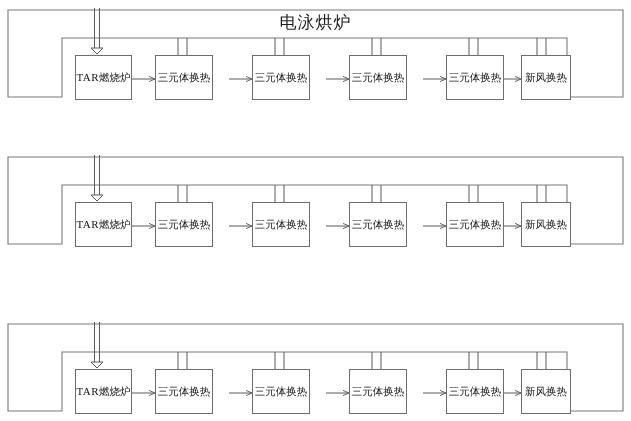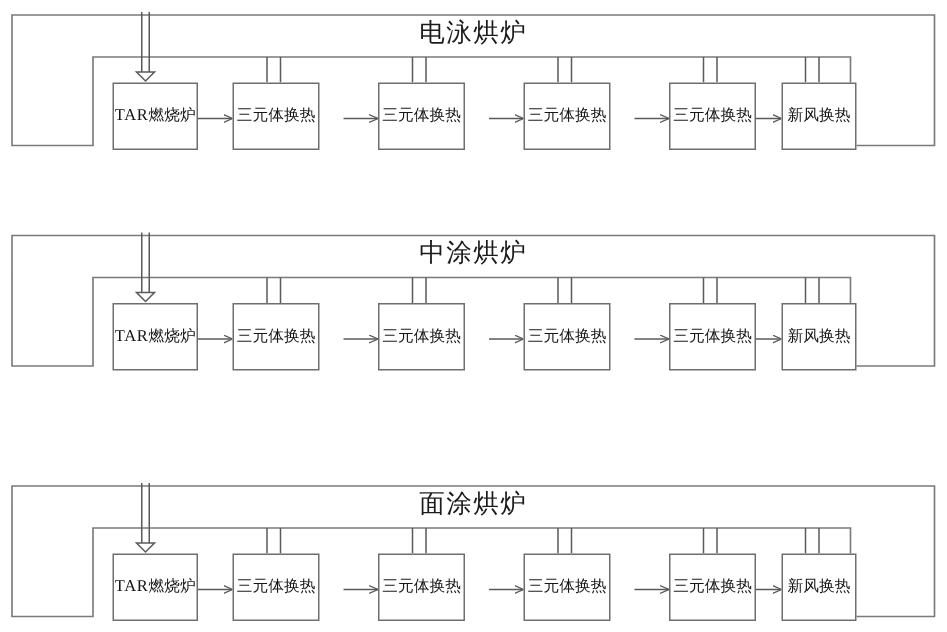--- a/index.html
+++ b/index.html
@@ -166,21 +166,20 @@
 
       <g stroke="#5a5a5a" stroke-width="1" fill="none">
         <line x1="132" y1="71" x2="155" y2="71" marker-end="url(#arrowSmall1)"></line>
         <line x1="229" y1="71" x2="252" y2="71" marker-end="url(#arrowSmall1)"></line>
         <line x1="326" y1="71" x2="349" y2="71" marker-end="url(#arrowSmall1)"></line>
         <line x1="423" y1="71" x2="446" y2="71" marker-end="url(#arrowSmall1)"></line>
         <line x1="504" y1="71" x2="521" y2="71" marker-end="url(#arrowSmall1)"></line>
       </g>
     </svg>
 
-    <div class="panel-title" style="left:0; right:0; width:631px; top:4px;">中涂烘炉</div>
 
     <div class="node tar" style="left:75px; top:47px; width:57px; height:45px;">
       <span class="line1">TAR</span>
       <span class="line2">燃烧炉</span>
     </div>
     <div class="node" style="left:155px; top:47px; width:58px; height:45px;">
       <span class="line1">三元体</span>
       <span class="line2">换热</span>
     </div>
     <div class="node" style="left:252px; top:47px; width:58px; height:45px;">
@@ -231,21 +230,20 @@
 
       <g stroke="#5a5a5a" stroke-width="1" fill="none">
         <line x1="132" y1="71" x2="155" y2="71" marker-end="url(#arrowSmall2)"></line>
         <line x1="229" y1="71" x2="252" y2="71" marker-end="url(#arrowSmall2)"></line>
         <line x1="326" y1="71" x2="349" y2="71" marker-end="url(#arrowSmall2)"></line>
         <line x1="423" y1="71" x2="446" y2="71" marker-end="url(#arrowSmall2)"></line>
         <line x1="504" y1="71" x2="521" y2="71" marker-end="url(#arrowSmall2)"></line>
       </g>
     </svg>
 
-    <div class="panel-title" style="left:0; right:0; width:631px; top:4px;">面涂烘炉</div>
 
     <div class="node tar" style="left:75px; top:47px; width:57px; height:45px;">
       <span class="line1">TAR</span>
       <span class="line2">燃烧炉</span>
     </div>
     <div class="node" style="left:155px; top:47px; width:58px; height:45px;">
       <span class="line1">三元体</span>
       <span class="line2">换热</span>
     </div>
     <div class="node" style="left:252px; top:47px; width:58px; height:45px;">

